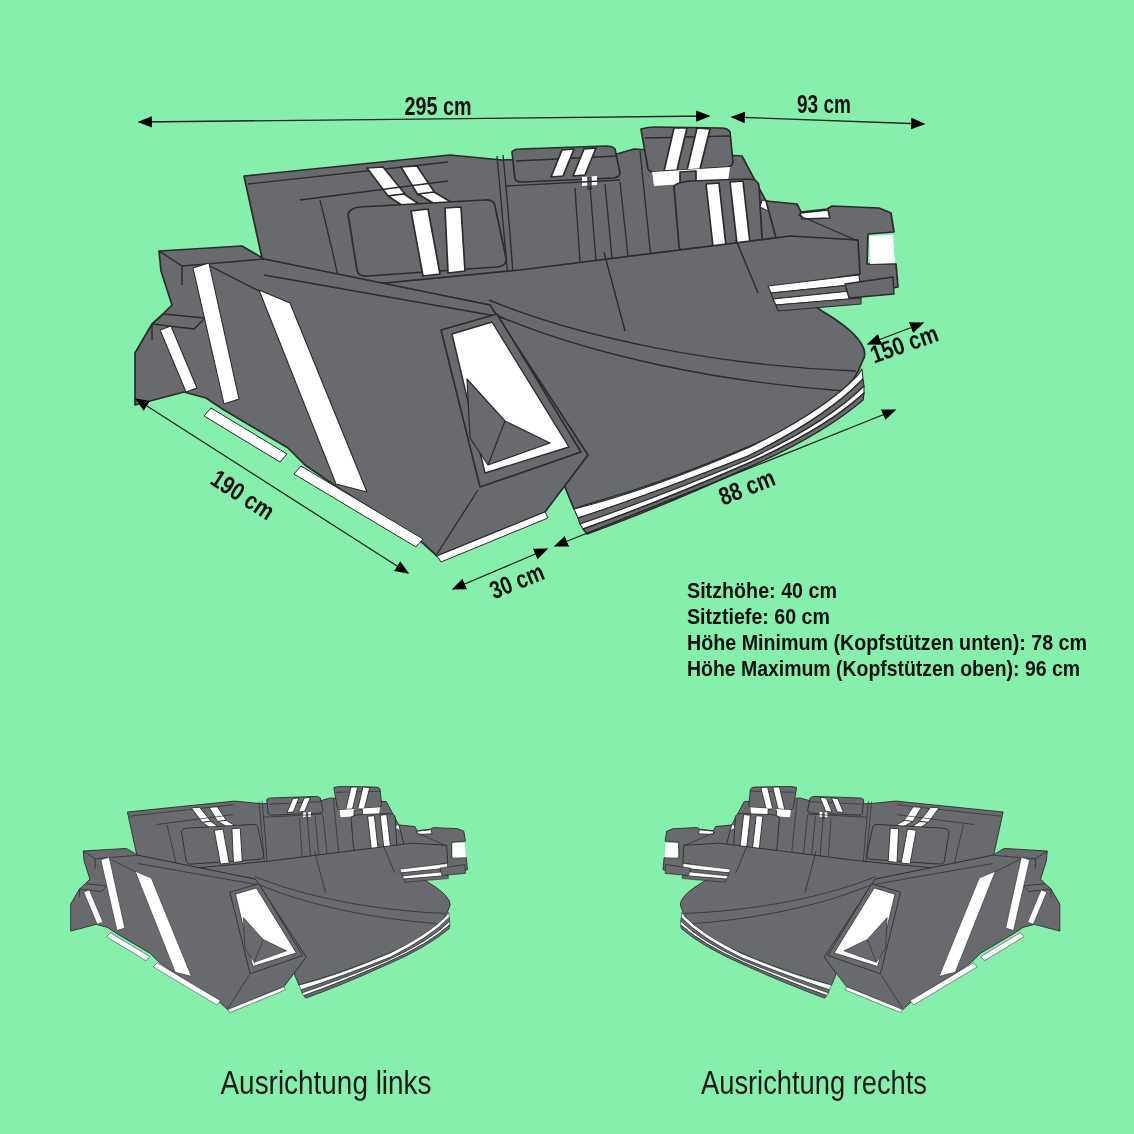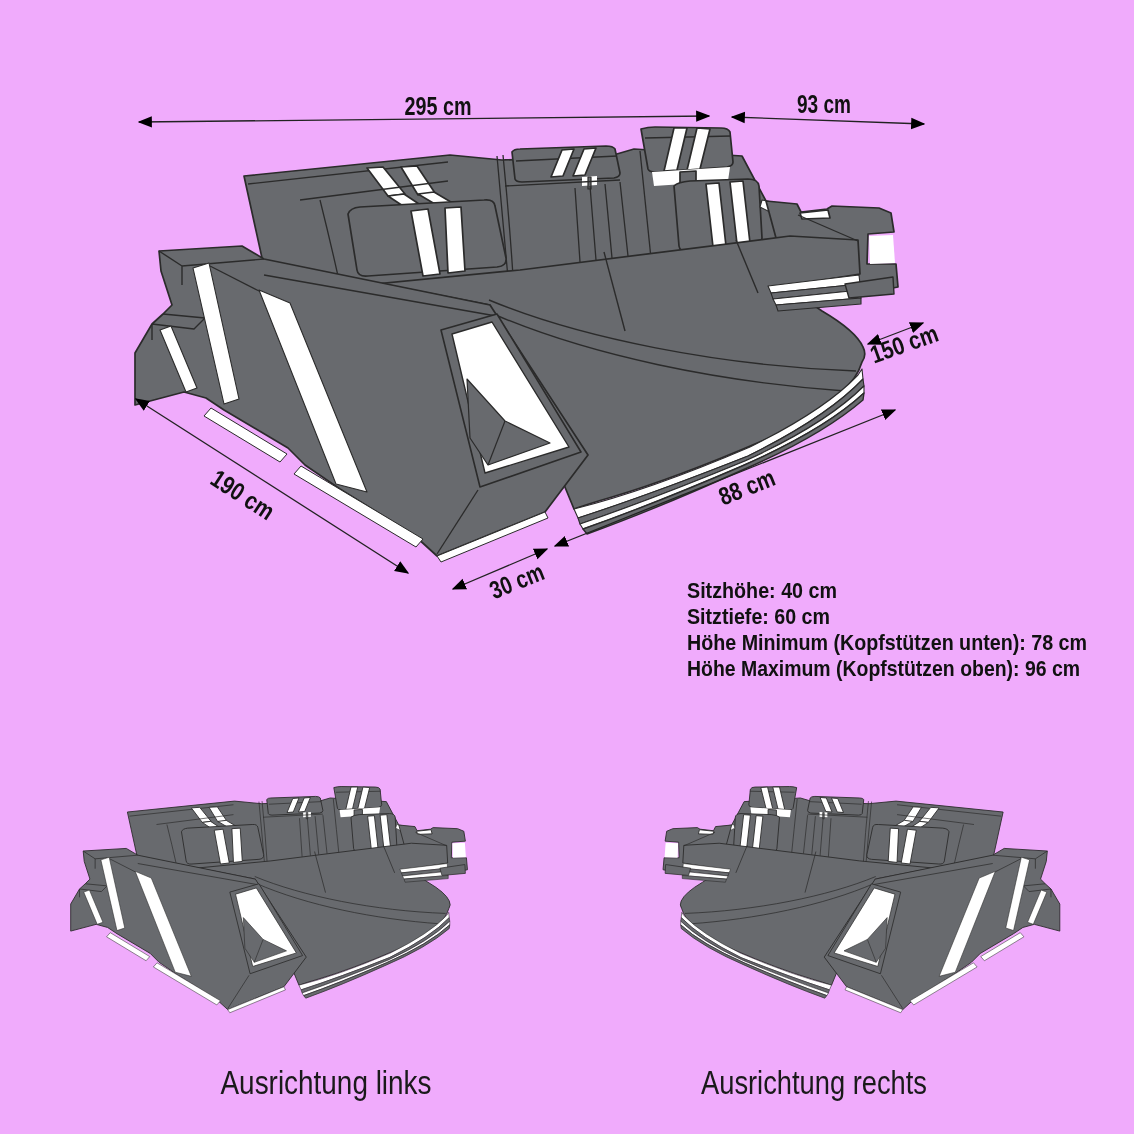--- a/index.html
+++ b/index.html
@@ -1,16 +1,16 @@
 <!DOCTYPE html>
 <html><head>
 <meta charset="utf-8">
 <style>
   html,body{margin:0;padding:0;background:#ffffff;}
-  .page{position:relative;width:1134px;height:1134px;background:#f0abfc;overflow:hidden;
+  .page{position:relative;width:1134px;height:1134px;background:#86efac;overflow:hidden;
         font-family:"Liberation Sans", sans-serif;}
   svg{position:absolute;left:0;top:0;}
   text{font-family:"Liberation Sans", sans-serif;}
 </style>
 </head>
 <body>
 <div class="page">
 <svg width="1134" height="1134" viewBox="0 0 1134 1134">
 <defs>
 

